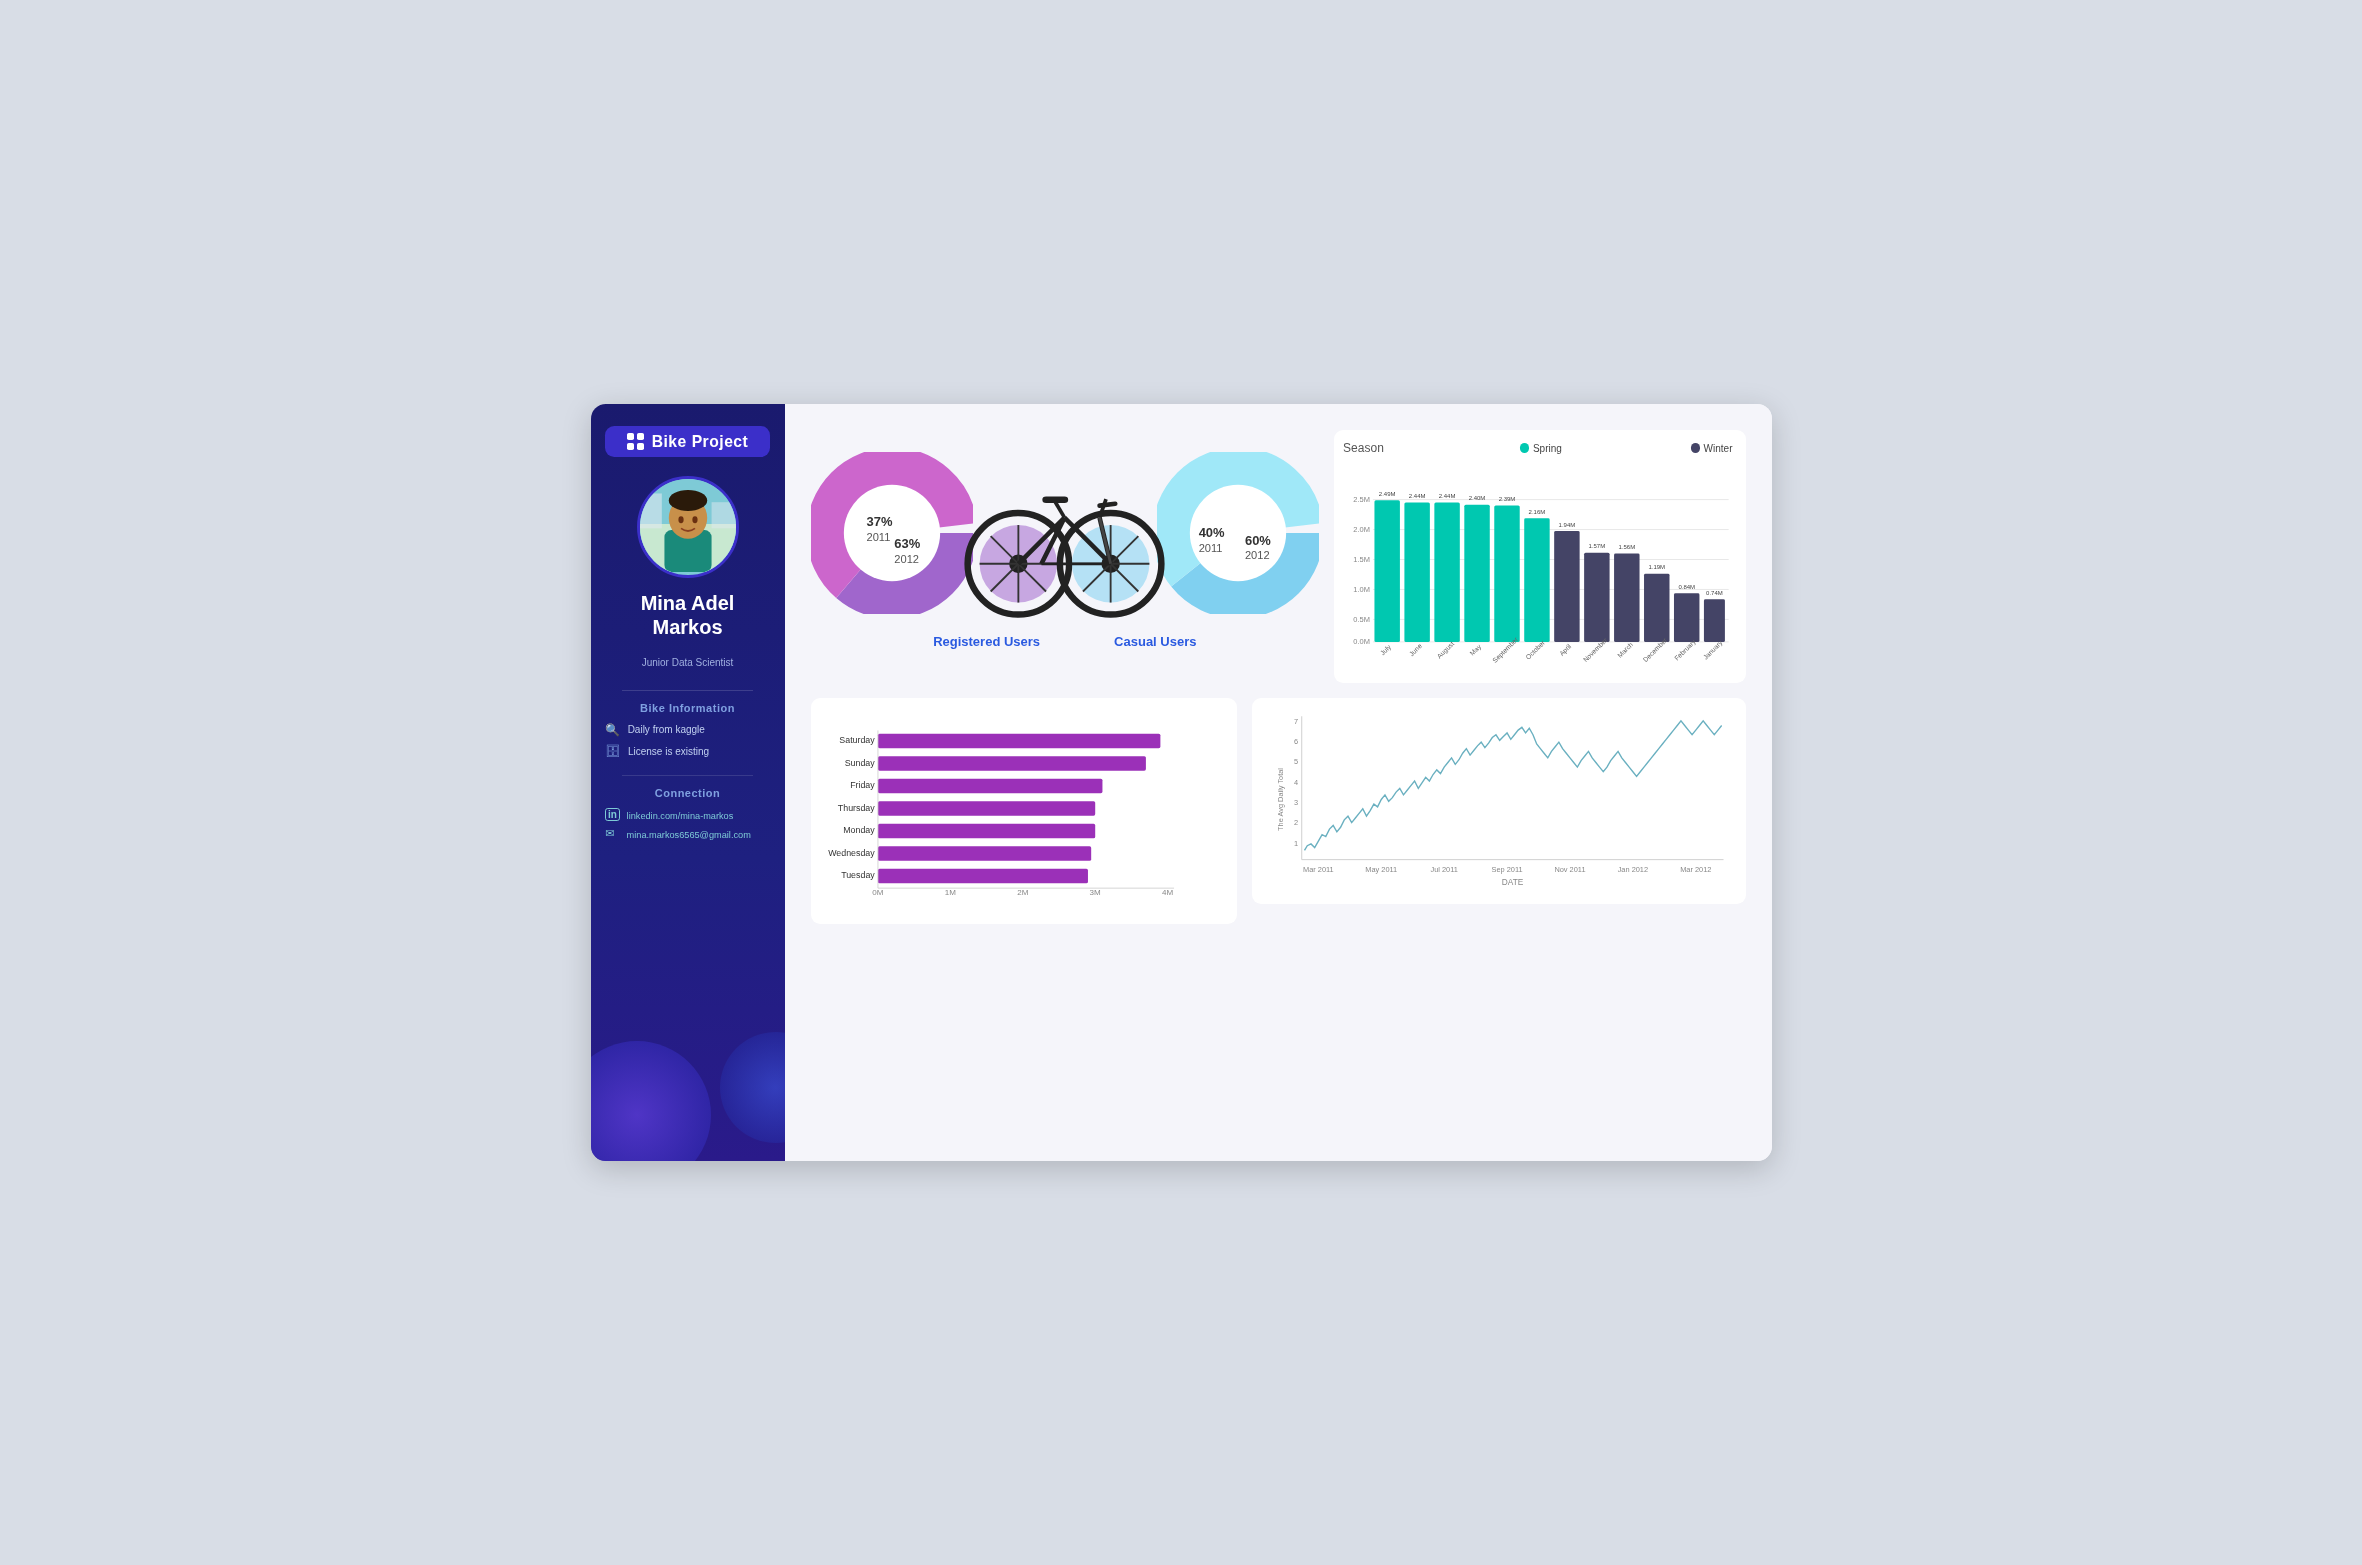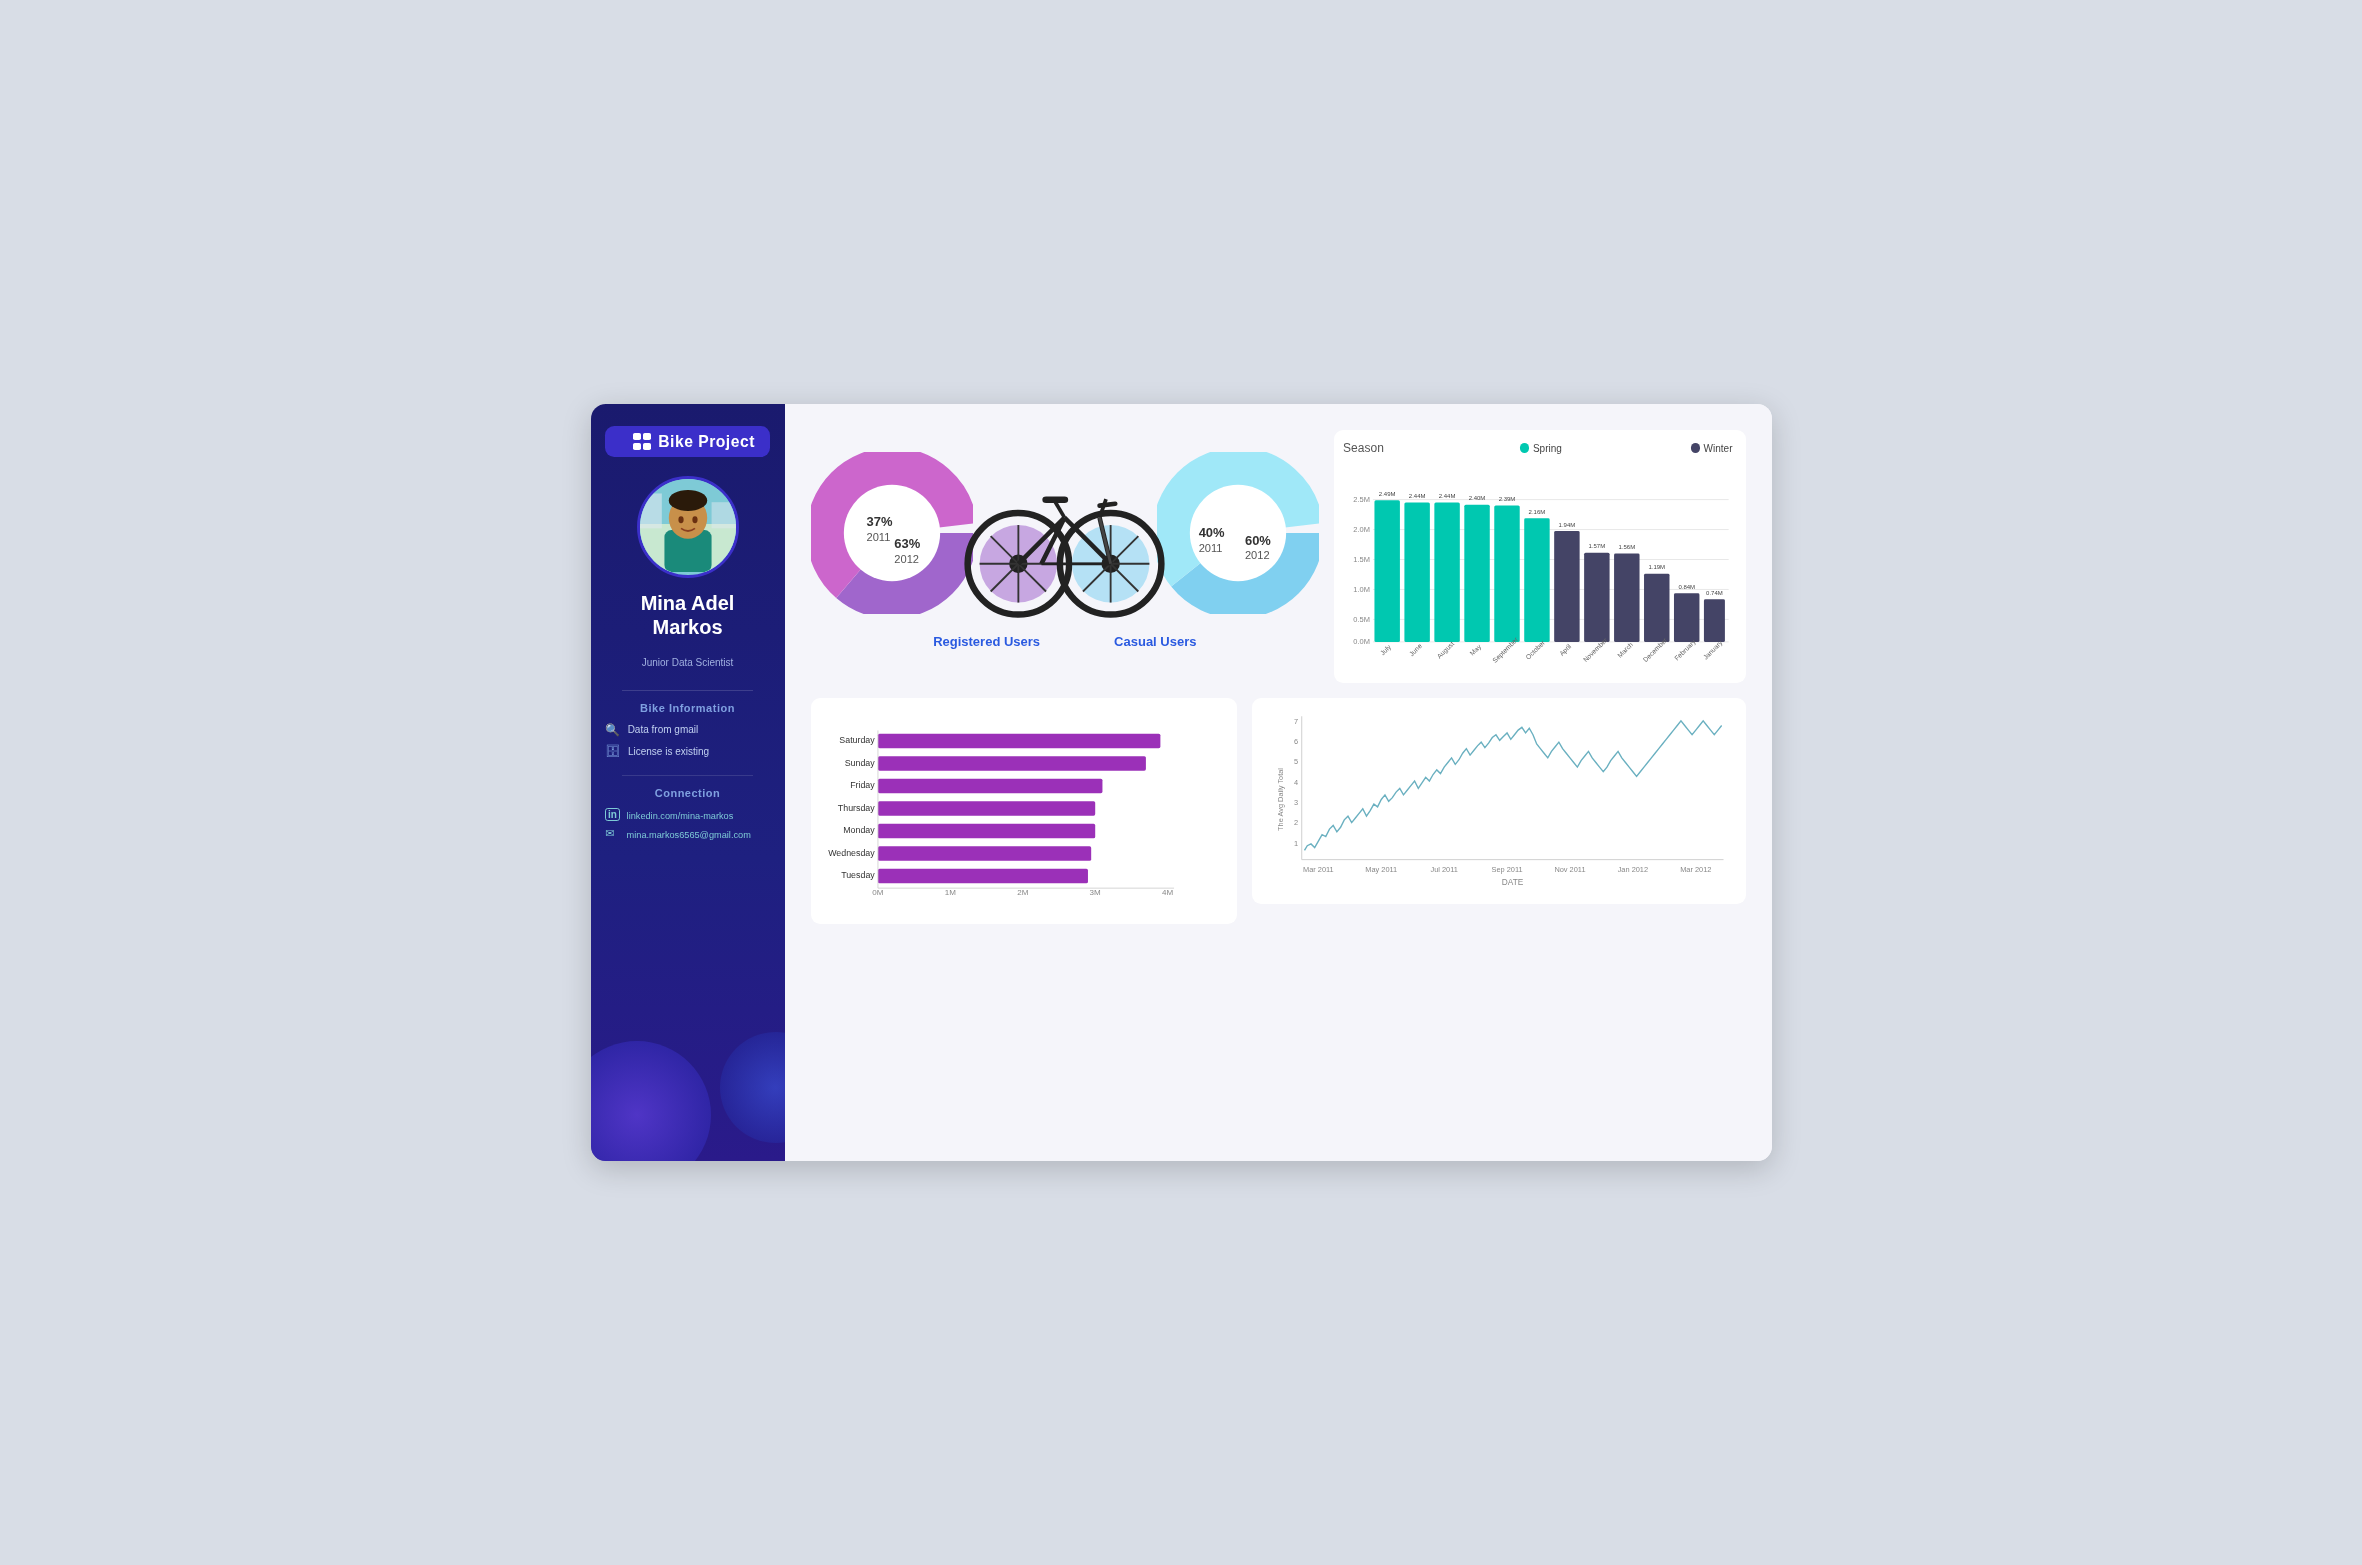--- a/index.html
+++ b/index.html
@@ -34,21 +34,21 @@
     }
     .sidebar-logo {
       background: #3b2fc9;
       border-radius: 9.2px;
       padding: 6.5px 14.8px;
       display: flex;
       align-items: center;
       gap: 7.4px;
       margin-bottom: 18.5px;
       width: 100%;
-      justify-content: flex-end;
+      justify-content: center;
     }
     .sidebar-logo-icon {
       display: grid;
       grid-template-columns: 1fr 1fr;
       gap: 2.8px;
     }
     .sidebar-logo-icon span {
       width: 7.4px; height: 7.4px;
       background: #fff;
       border-radius: 1.8px;
@@ -324,21 +324,21 @@
 
     <div class="user-name">Mina Adel Markos</div>
     <div class="user-title">Junior Data Scientist</div>
 
     <hr class="sidebar-divider">
 
     <div class="sidebar-section-title">Bike Information</div>
 
     <div class="sidebar-item">
       <span class="sidebar-item-icon">🔍</span>
-      <span>Data from gmail</span>
+      <span>Daily from kaggle</span>
     </div>
     <div class="sidebar-item">
       <span class="sidebar-item-icon">🗄</span>
       <span>License is existing</span>
     </div>
 
     <hr class="sidebar-divider2">
 
     <div class="sidebar-section-title">Connection</div>
 

